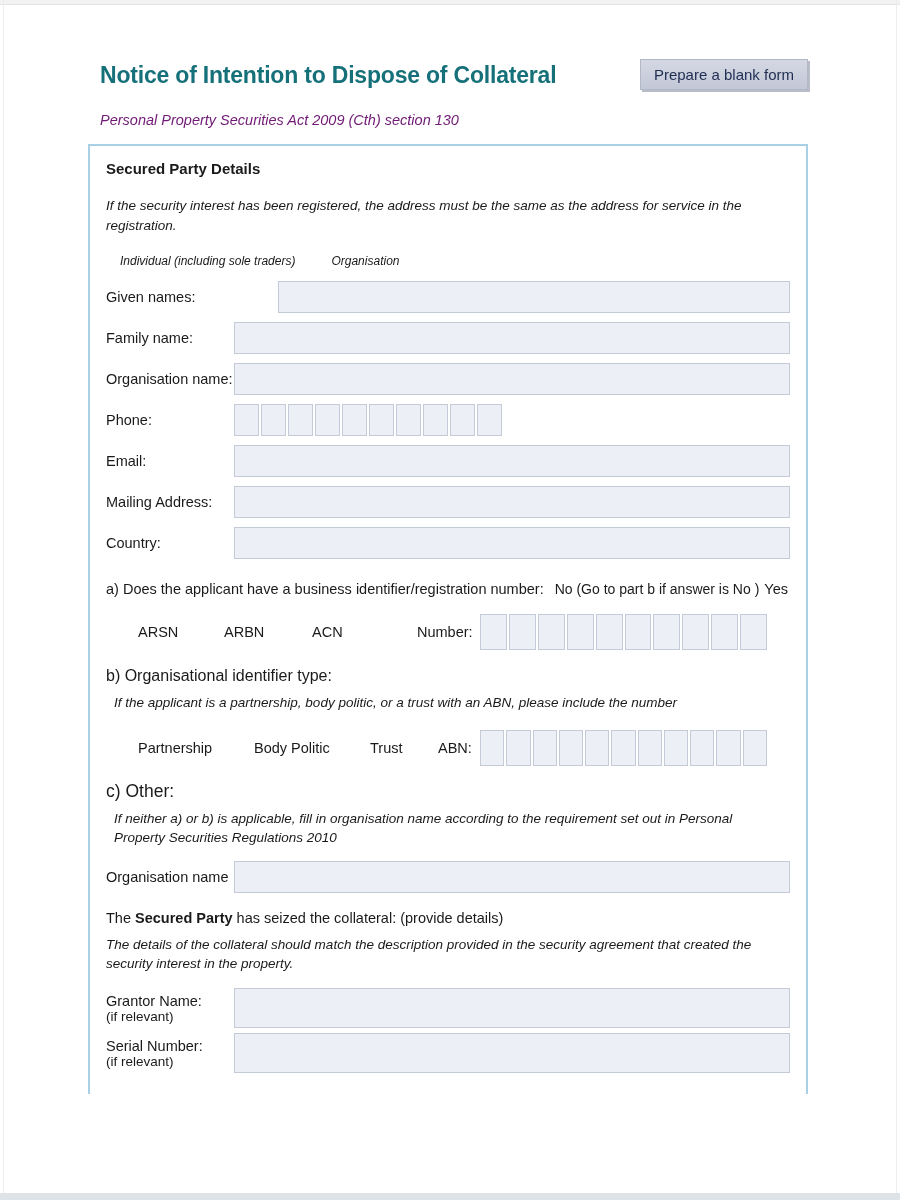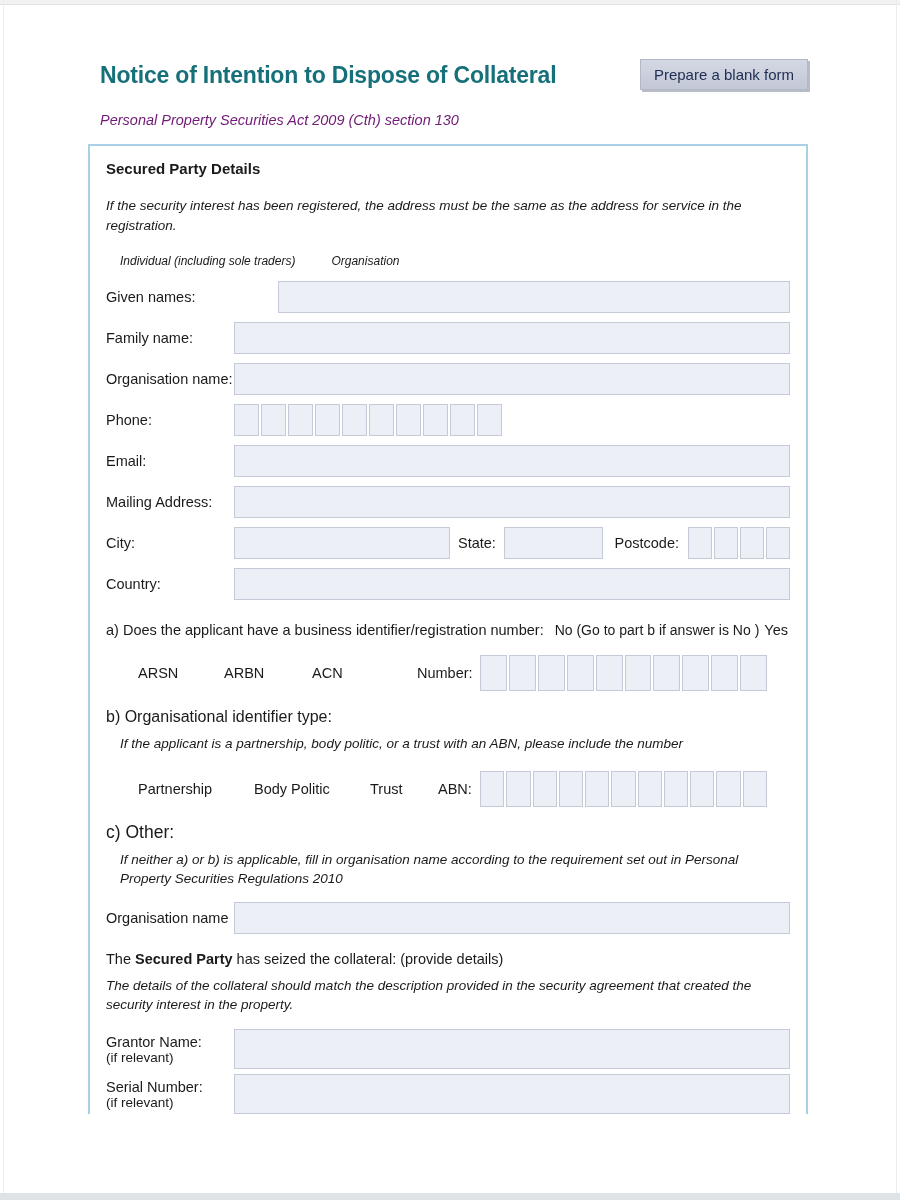--- a/index.html
+++ b/index.html
@@ -22,21 +22,21 @@
     box-shadow:2px 2px 0 rgba(125,133,155,0.55);cursor:pointer;
   }
   .subtitle{margin-top:22px;padding-left:12px;font-style:italic;font-size:14.5px;color:#701a75;}
 
   .form-box{
     margin-top:16px;border:2px solid #a9d1e6;border-bottom:none;
     min-height:950px;box-sizing:border-box;padding:14px 16px 0 16px;
   }
   .sec-heading{font-size:15px;font-weight:bold;}
   .note{font-style:italic;font-size:13.5px;margin-top:19px;line-height:1.45;}
-  .note.indent{margin-left:14px;}
+  .note.indent{margin-left:8px;}
 
   .entity-row{margin-top:19px;padding-left:14px;font-size:12px;display:flex;font-style:italic;}
   .entity-row .opt2{margin-left:36px;}
 
   .frow{display:flex;align-items:center;margin-bottom:9px;}
   .flabel{flex:0 0 128px;font-size:14.5px;}
   .fbox{height:32px;background:#edeff7;border:1px solid #c5cad9;box-sizing:border-box;}
   .grow{flex:1 1 auto;}
 
   .segs{display:flex;gap:2px;}
@@ -115,33 +115,20 @@
       </div>
       <div class="frow">
         <div class="flabel">Email:</div>
         <div class="fbox grow"></div>
       </div>
       <div class="frow">
         <div class="flabel">Mailing Address:</div>
         <div class="fbox grow"></div>
       </div>
       <div class="frow">
-        <div class="flabel">City:</div>
-        <div class="fbox" style="width:228px;"></div>
-        <div style="margin-left:8px;font-size:14.5px;">State:</div>
-        <div class="fbox" style="width:104px;margin-left:8px;"></div>
-        <div style="margin-left:12px;font-size:14.5px;">Postcode:</div>
-        <div class="segs h32 pc" style="margin-left:9px;">
-            <div class="seg"></div>
-            <div class="seg"></div>
-            <div class="seg"></div>
-            <div class="seg"></div>
-          </div>
-      </div>
-      <div class="frow">
         <div class="flabel">Country:</div>
         <div class="fbox grow"></div>
       </div>
 
       <div class="qrow">
         <span>a) Does the applicant have a business identifier/registration number:</span>
         <span class="no-opt">No (Go to part b if answer is No )</span>
         <span class="yes-opt">Yes</span>
       </div>
 

